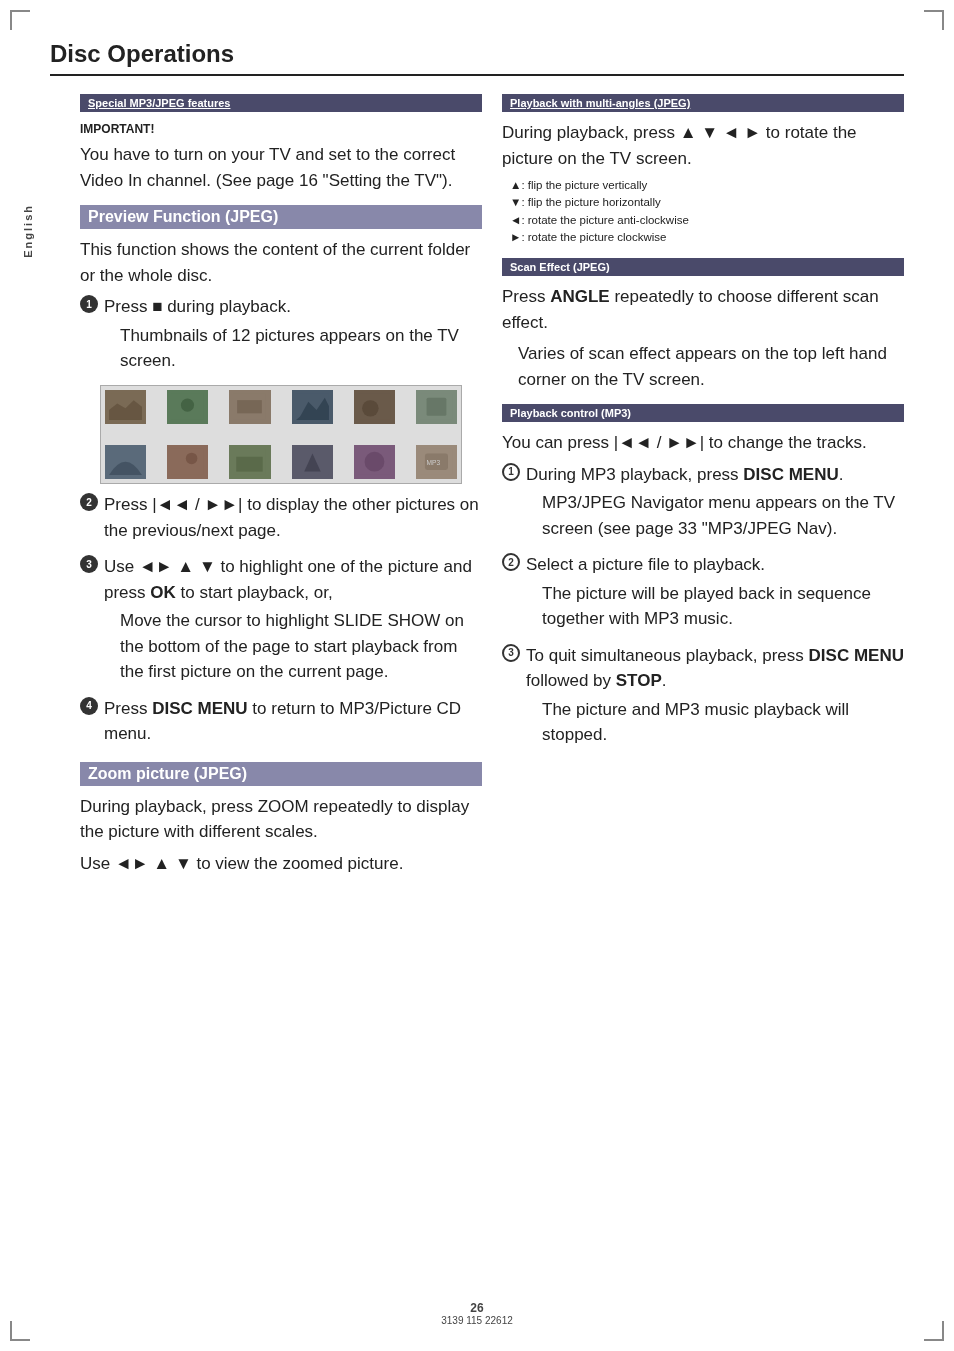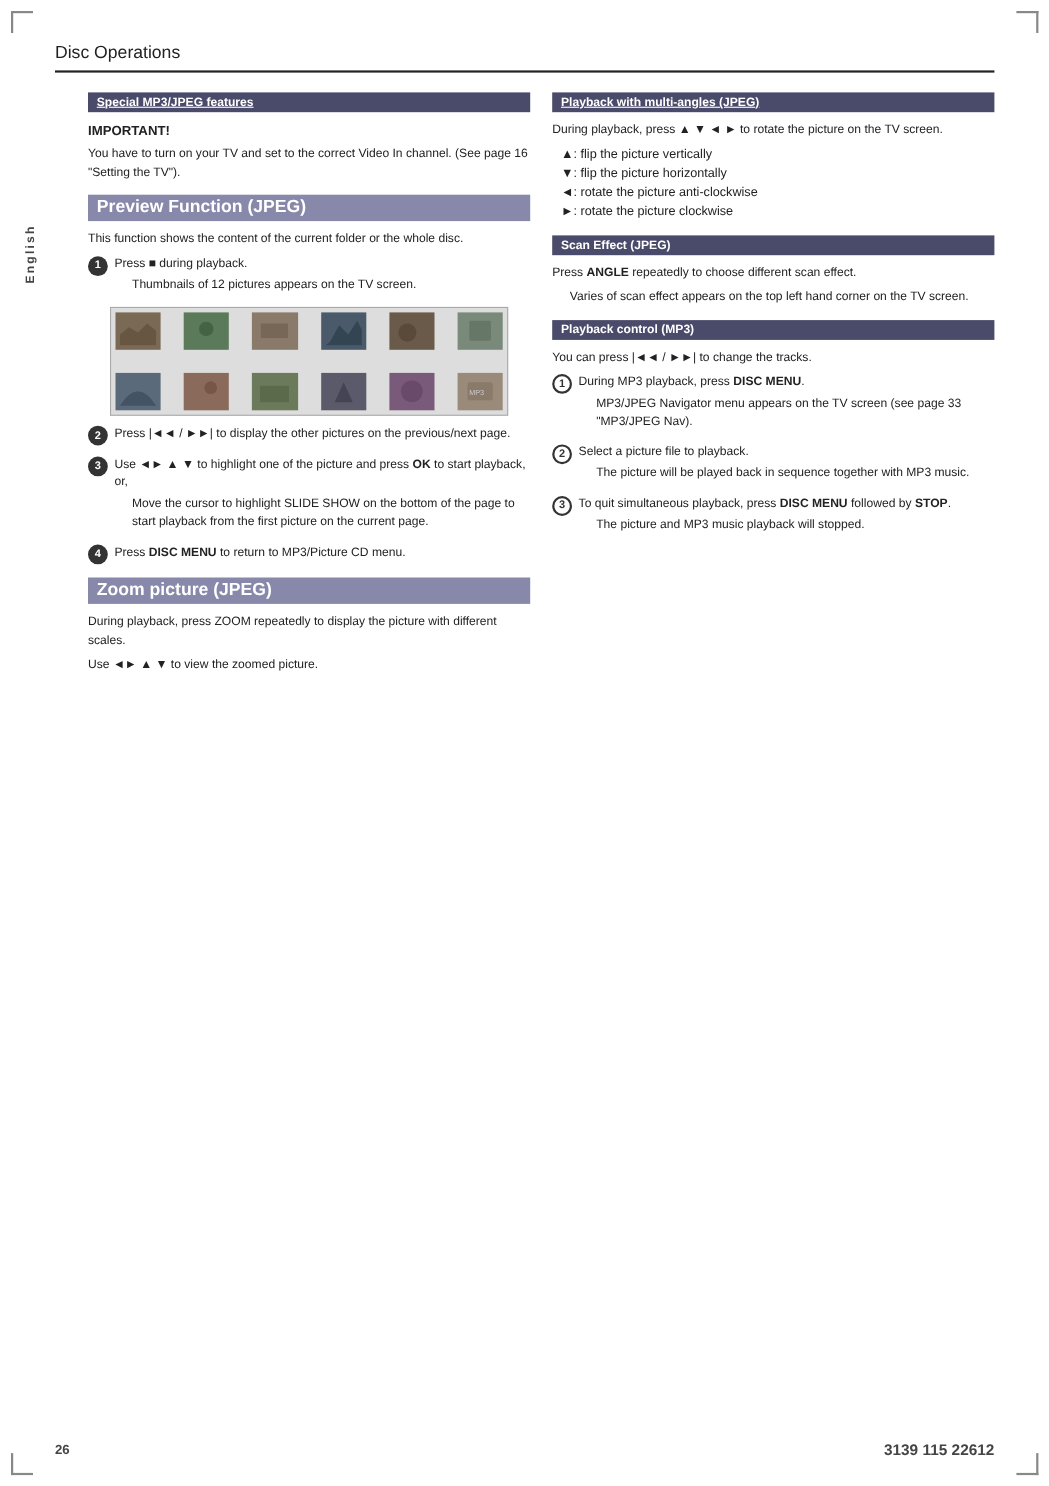--- a/index.html
+++ b/index.html
@@ -28,22 +28,22 @@
       border-color: #888;
       border-style: solid;
     }
     .corner-tl { top: 10px; left: 10px; border-width: 2px 0 0 2px; }
     .corner-tr { top: 10px; right: 10px; border-width: 2px 2px 0 0; }
     .corner-bl { bottom: 10px; left: 10px; border-width: 0 0 2px 2px; }
     .corner-br { bottom: 10px; right: 10px; border-width: 0 2px 2px 0; }
 
     
     .page-title {
-      font-size: 16px;
-      font-weight: normal;
+      font-size: 24px;
+      font-weight: bold;
       color: #222;
       margin-bottom: 18px;
       padding-bottom: 6px;
       border-bottom: 2px solid #222;
     }
 
     
     .sidebar-label {
       position: absolute;
       left: 20px;
@@ -97,21 +97,21 @@
       margin-top: 12px;
     }
 
     .important-label {
       font-weight: bold;
       font-size: 12px;
       margin-bottom: 4px;
     }
 
     p {
-      font-size: 11px;
+      font-size: 17px;
       line-height: 1.5;
       margin-bottom: 6px;
     }
 
     .step {
       display: flex;
       align-items: flex-start;
       margin-bottom: 8px;
       gap: 6px;
     }
@@ -202,30 +202,30 @@
     .page-footer {
       position: absolute;
       bottom: 25px;
       left: 50px;
       right: 50px;
       display: flex;
       justify-content: space-between;
       align-items: center;
       font-size: 11px;
       color: #444;
+      flex-direction: column;
     }
 
     .page-number {
       font-size: 12px;
       font-weight: bold;
     }
 
     .doc-number {
-      font-size: 14px;
-      font-weight: bold;
+      font-size: 10px;
     }
   </style>
 </head>
 <body>
 
 <div class="corner-mark corner-tl"></div>
 <div class="corner-mark corner-tr"></div>
 <div class="corner-mark corner-bl"></div>
 <div class="corner-mark corner-br"></div>
 

